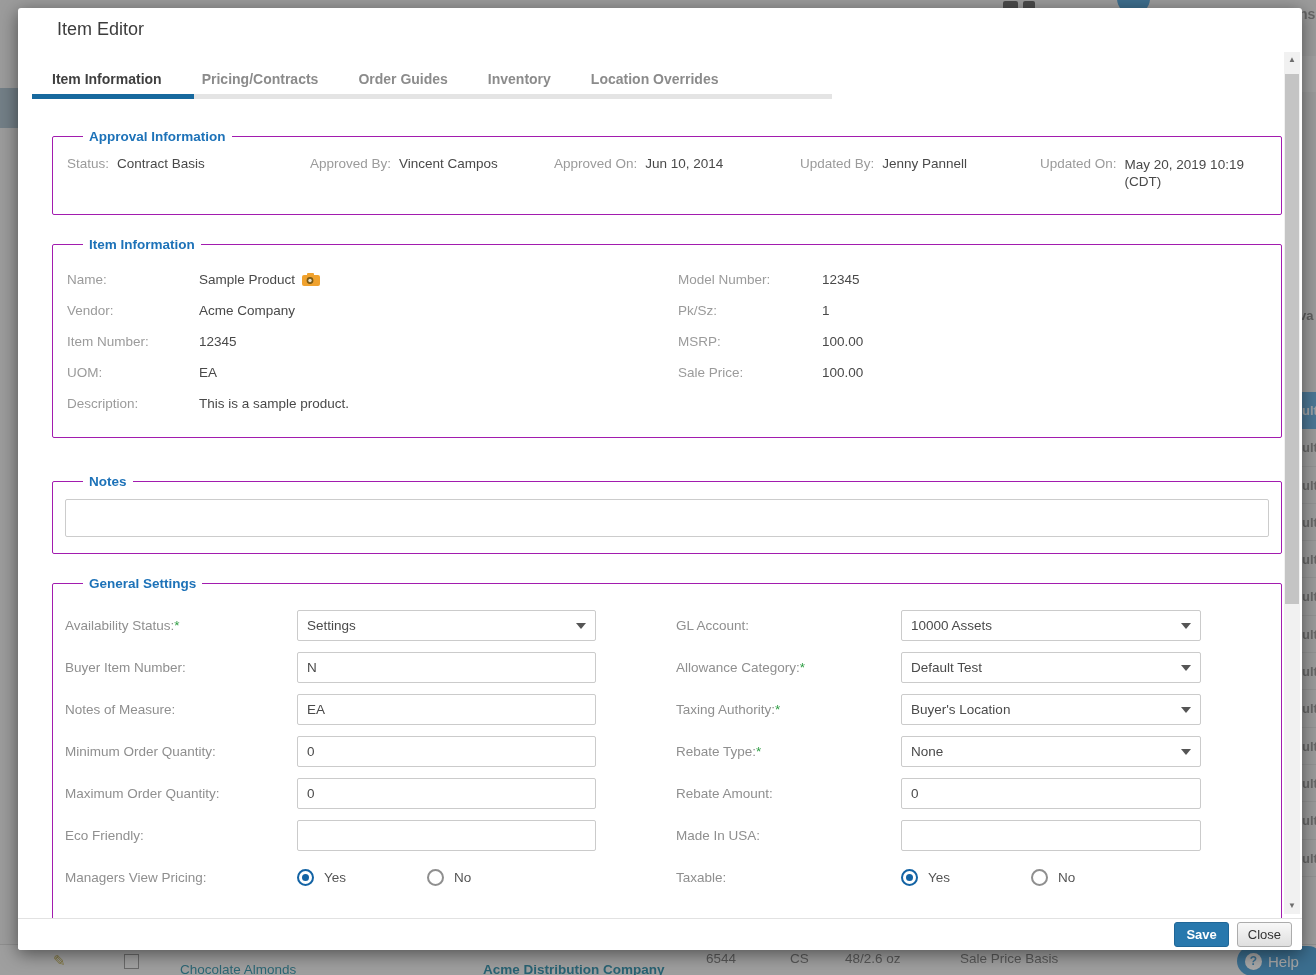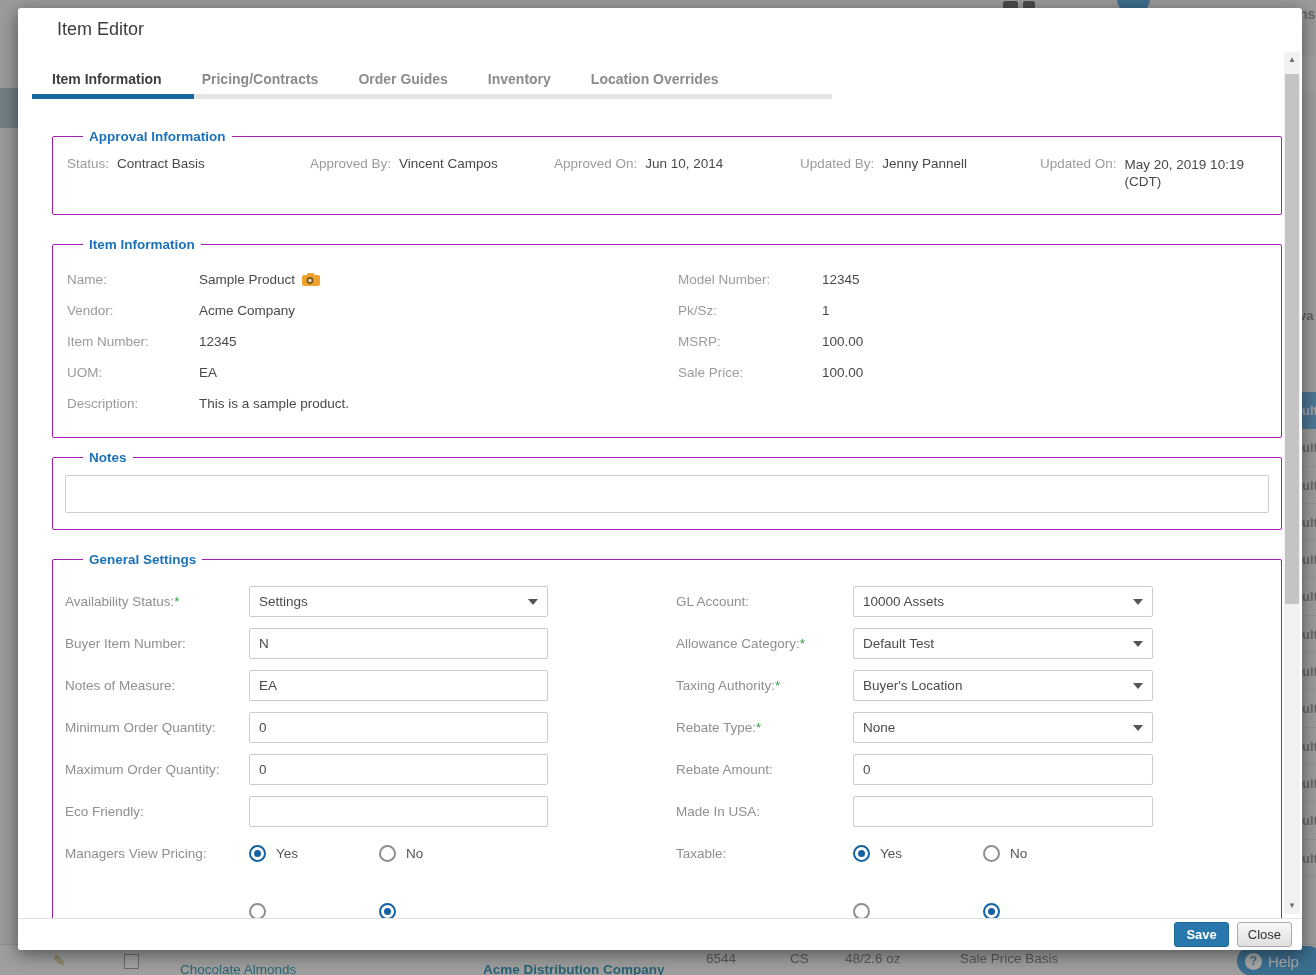--- a/index.html
+++ b/index.html
@@ -57,28 +57,28 @@
   .fs-item { margin-top:22px; }
   .ii-grid { display:flex; padding:12px 2px 2px; }
   .ii-col-l { width:611px; flex:none; }
   .ii-col-r { flex:1; }
   .ii-row { display:flex; line-height:31px; font-size:13.5px; }
   .ii-row .lbl { width:103px; flex:none; color:#9b9b9b; }
   .ii-col-r .ii-row .lbl { width:115px; }
   .ii-row .val { color:#494949;margin-left:29px; }
   .cam { display:inline-block; vertical-align:-2px; margin-left:7px; }
 
-  .fs-notes { margin-top:12px; }
+  .fs-notes { margin-top:36px; }
   .notes-ta { display:block; width:100%; height:38px; border:1px solid #ccc; border-radius:2px; margin-top:10px; resize:none; font-family:"Liberation Sans", sans-serif; font-size:13px; padding:4px 8px; }
 
   .fs-general { margin-top:22px; height:420px; }
   .gs-grid { display:flex; padding-top:18px; }
   .gs-col { width:611px; flex:none; }
   .gs-col.r { width:auto; flex:1; }
-  .gs-row { display:flex; align-items:center; height:32px; margin-bottom:10px; font-size:13.5px; }
+  .gs-row { display:flex; align-items:center; height:32px; margin-bottom:10px; font-size:13.5px;gap:48px; }
   .gs-row .lbl { width:184px; flex:none; color:#8f8f8f; }
   .gs-col.r .gs-row .lbl { width:177px; }
   .req { color:#2f9e44; }
   .control { width:299px; position:relative; flex:none; }
   .gs-col.r .control { width:300px; }
   input.txt { width:100%; height:31px; border:1px solid #cbcbcb; border-radius:2px; padding:0 9px; font-family:"Liberation Sans", sans-serif; font-size:13.5px; color:#4a4a4a; background:#fff; }
   .sel-box { width:100%; height:31px; border:1px solid #cbcbcb; border-radius:2px; line-height:29px; padding:0 26px 0 9px; color:#4a4a4a; background:#fff; position:relative; cursor:pointer; font-size:13.5px; }
   .sel-box::after { content:""; position:absolute; right:9px; top:12px; border-left:5px solid transparent; border-right:5px solid transparent; border-top:6px solid #555; }
   .radio-row { margin-top:8px; }
   .rgroup { display:flex; align-items:center; }

